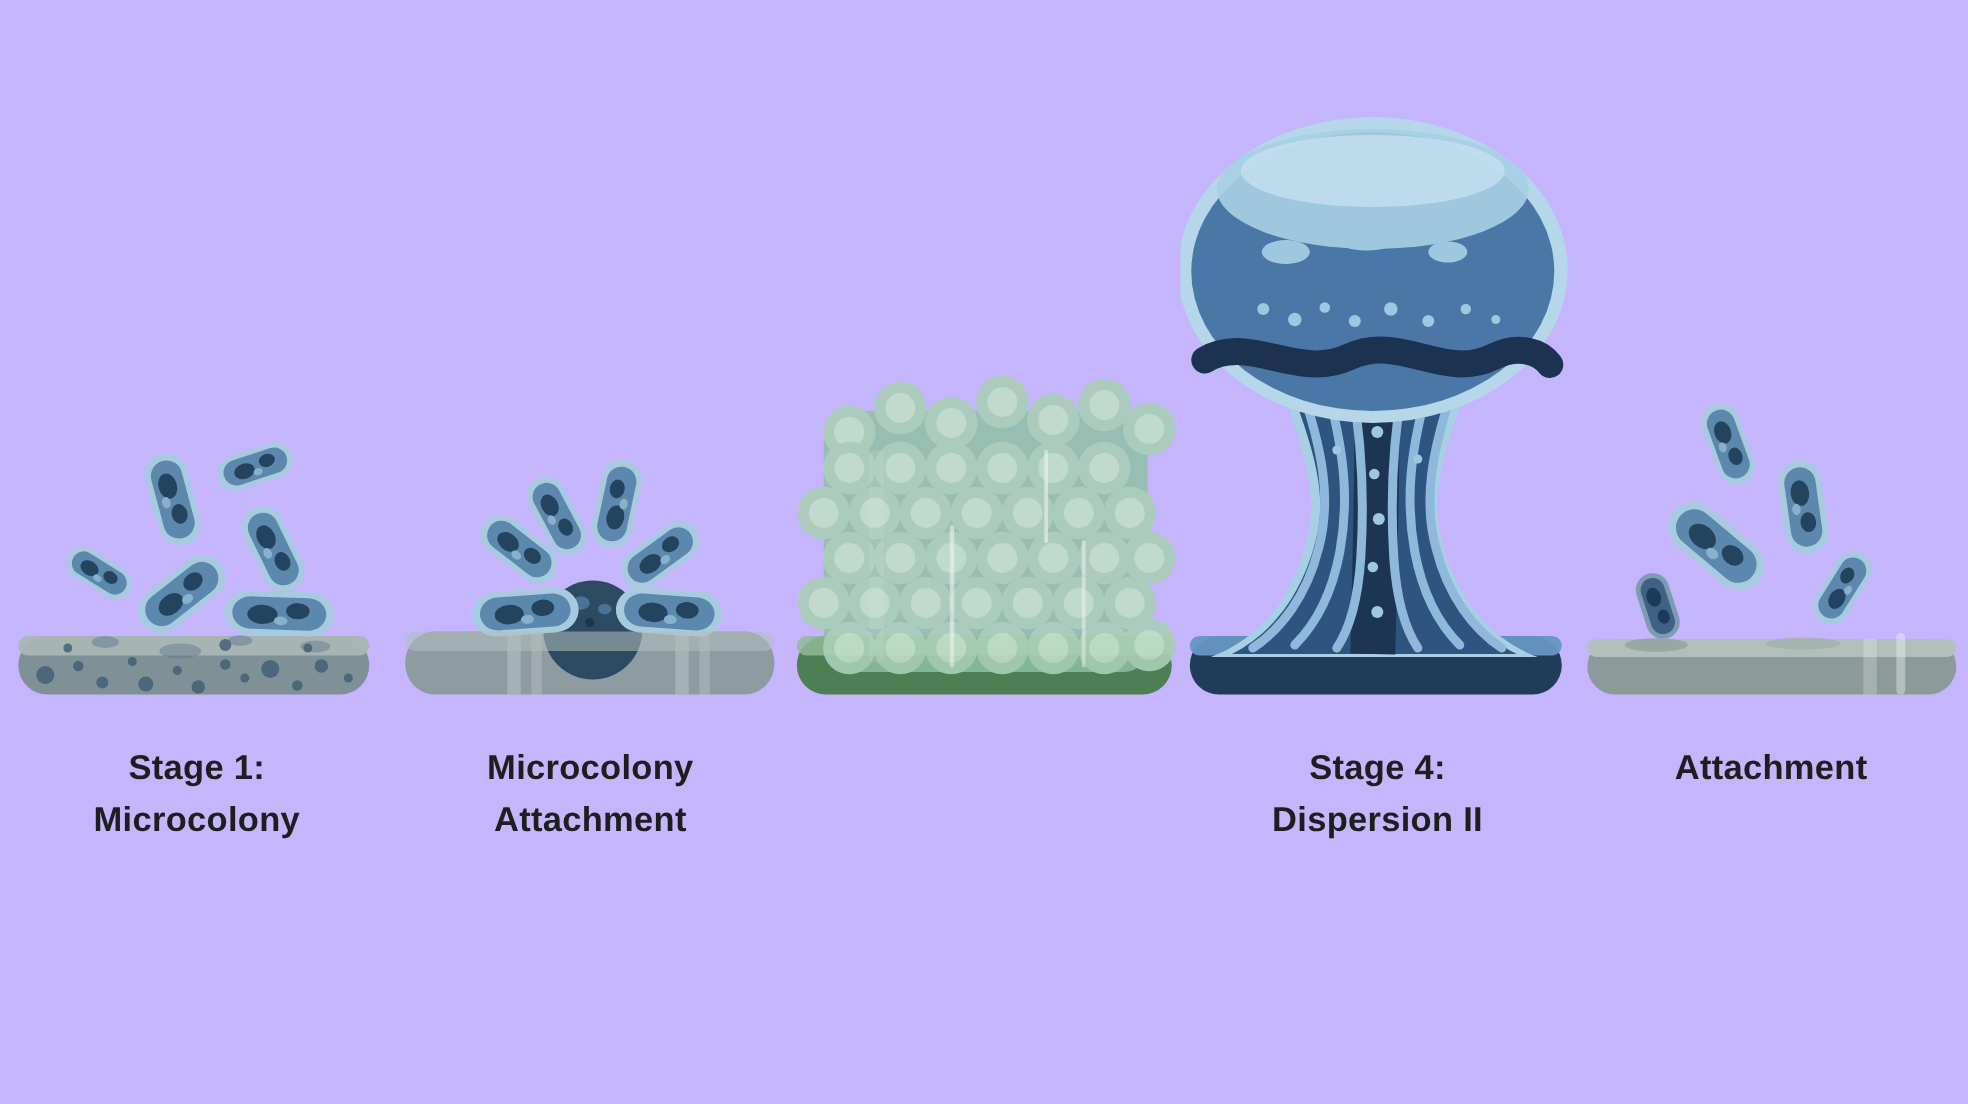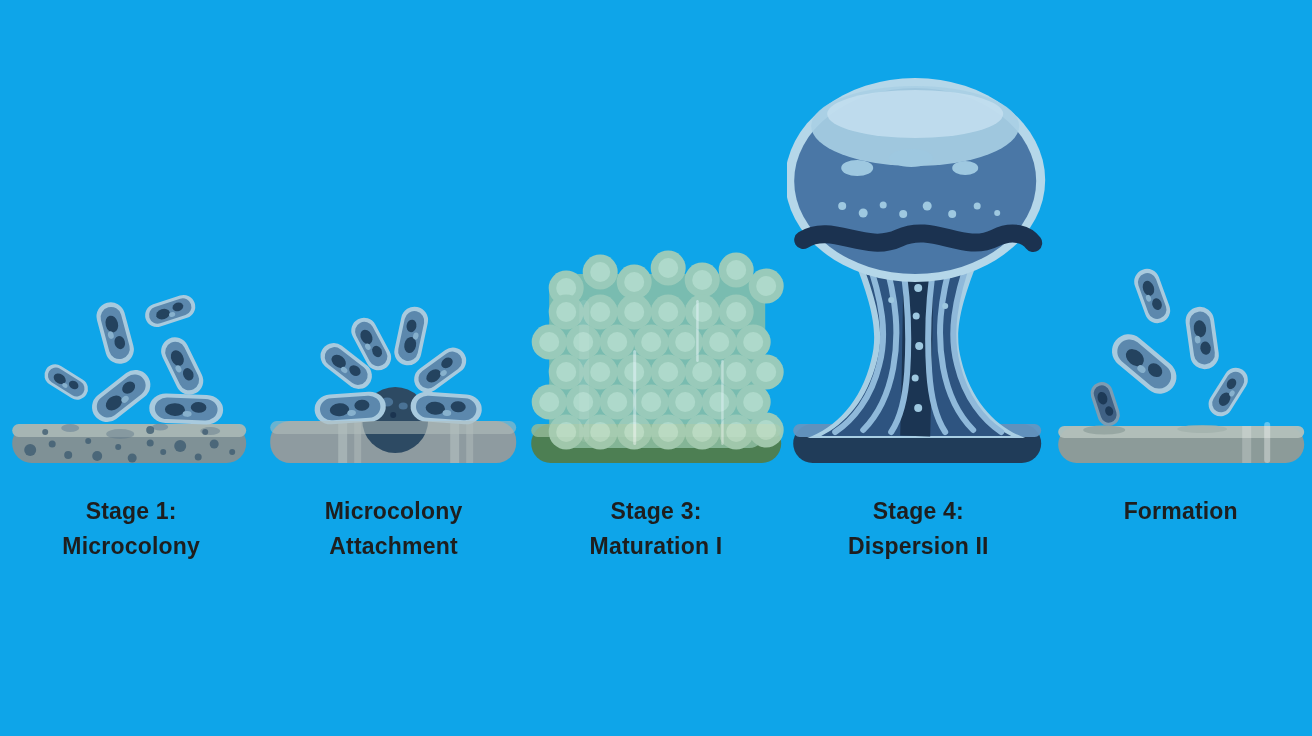--- a/index.html
+++ b/index.html
@@ -1,19 +1,19 @@
 <!DOCTYPE html>
 <html><head>
 <meta charset="utf-8">
 <style>
   html,body{margin:0;padding:0;}
   .diagram{
     position:relative;
     width:1312px;height:736px;
-    background:#0ea5e9;
+    background:#c4b5fd;
     display:flex;
     overflow:hidden;
     font-family:"Liberation Sans",sans-serif;
   }
   .panel{
     position:relative;
     width:20%;height:100%;
   }
   .panel svg{display:block;width:100%;height:480px;}
   .label{
@@ -186,24 +186,20 @@
           <use href="#s3c" x="143" y="432"></use>
         <use href="#s3c" x="177" y="432"></use>
           <use href="#s3c" x="211" y="432"></use>
         <use href="#s3c" x="241" y="430"></use>
         <rect x="108" y="350" width="3" height="95" rx="1.5" fill="#ffffff" opacity="0.5"></rect>
         <rect x="171" y="300" width="2.5" height="62" rx="1.2" fill="#ffffff" opacity="0.5"></rect>
         <rect x="196" y="360" width="2.5" height="85" rx="1.2" fill="#ffffff" opacity="0.45"></rect>
         <rect x="54" y="300" width="10" height="142" rx="5" fill="#ffffff" opacity="0.1"></rect>
       </g>
     </svg>
-    <div class="label">
-      <div>Stage 3:</div>
-      <div>Maturation I</div>
-    </div>
   </section>
 
   <section class="panel">
     <svg viewBox="0 0 262 480">
 
       <g>
         <rect x="6" y="424" width="248" height="39" rx="19.5" fill="#203c59"></rect>
         <rect x="6" y="424" width="248" height="13" rx="6.5" fill="#6596c2" opacity="0.95"></rect>
       </g>
 
@@ -290,17 +286,17 @@
       <use href="#s5d" transform="translate(55,404) rotate(72) scale(0.8)"></use>
 
       <g>
         <use href="#s5b" transform="translate(102,296) rotate(70) scale(0.85)"></use>
         <use href="#s5b" transform="translate(152,338) rotate(82) scale(0.95)"></use>
         <use href="#s5b" transform="translate(94,364) rotate(40) scale(1.12)"></use>
         <use href="#s5b" transform="translate(178,392) rotate(-58) scale(0.8)"></use>
       </g>
     </svg>
     <div class="label">
-      <div>Formation</div>
+      <div>Attachment</div>
     </div>
   </section>
 
 </div>
 
 </body></html>

